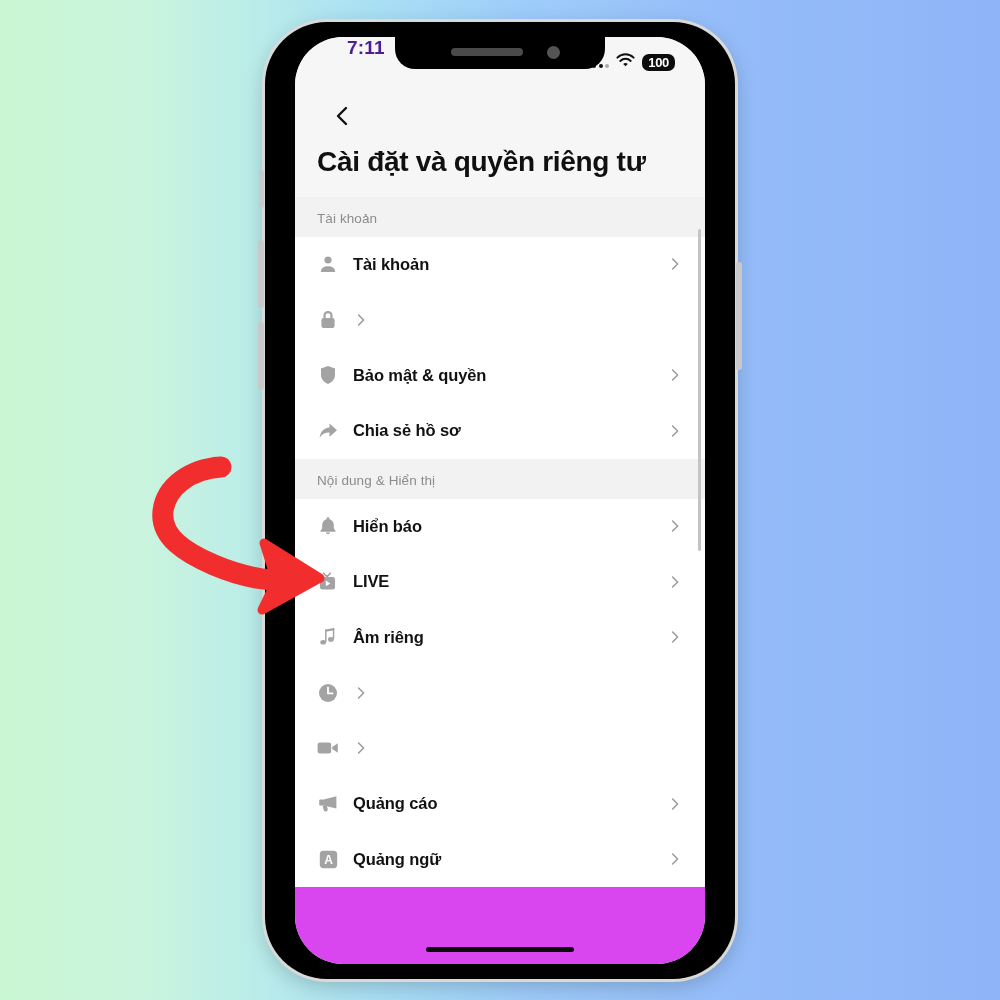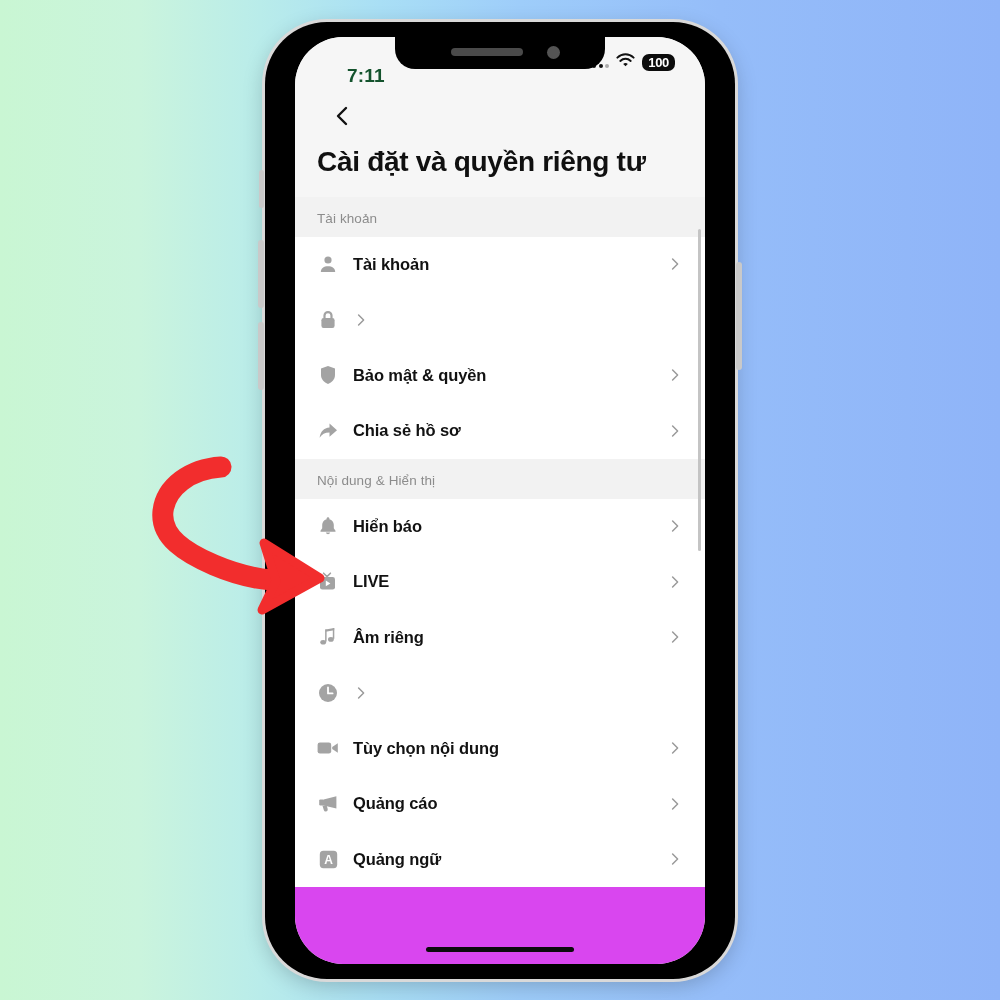--- a/index.html
+++ b/index.html
@@ -85,24 +85,24 @@
     position: absolute;
     left: 0; top: 0;
     width: 410px;
     height: 52px;
     z-index: 30;
     background: #f6f6f6;
   }
   #status-time {
     position: absolute;
     left: 52px;
-    top: 28px;
+    top: 0;
     font-size: 19px;
     font-weight: bold;
-    color: #14532d;
+    color: #4c1d95;
     letter-spacing: 0.2px;
   }
   #status-right {
     position: absolute;
     right: 30px;
     top: 16px;
     display: flex;
     align-items: center;
     gap: 7px;
   }
@@ -408,21 +408,20 @@
           </span>
         </div>
 
         <div class="row">
           <span class="row-icon">
             <svg width="22" height="16" viewBox="0 0 22 16" fill="#a3a3a3">
               <rect x="0.6" y="2.4" width="13.6" height="11.2" rx="2.4"></rect>
               <path d="M15.2 7l5.6-3.8v9.6L15.2 9V7z"></path>
             </svg>
           </span>
-          <span class="row-label">Tùy chọn nội dung</span>
           <span class="row-chevron">
             <svg width="16" height="16" viewBox="0 0 16 16" fill="none">
                 <path d="M5.6 3l5 5-5 5" stroke="#9a9a9a" stroke-width="1.5" stroke-linecap="round" stroke-linejoin="round"></path>
               </svg>
           </span>
         </div>
 
         <div class="row">
           <span class="row-icon">
             <svg width="22" height="20" viewBox="0 0 22 20" fill="#a3a3a3">

